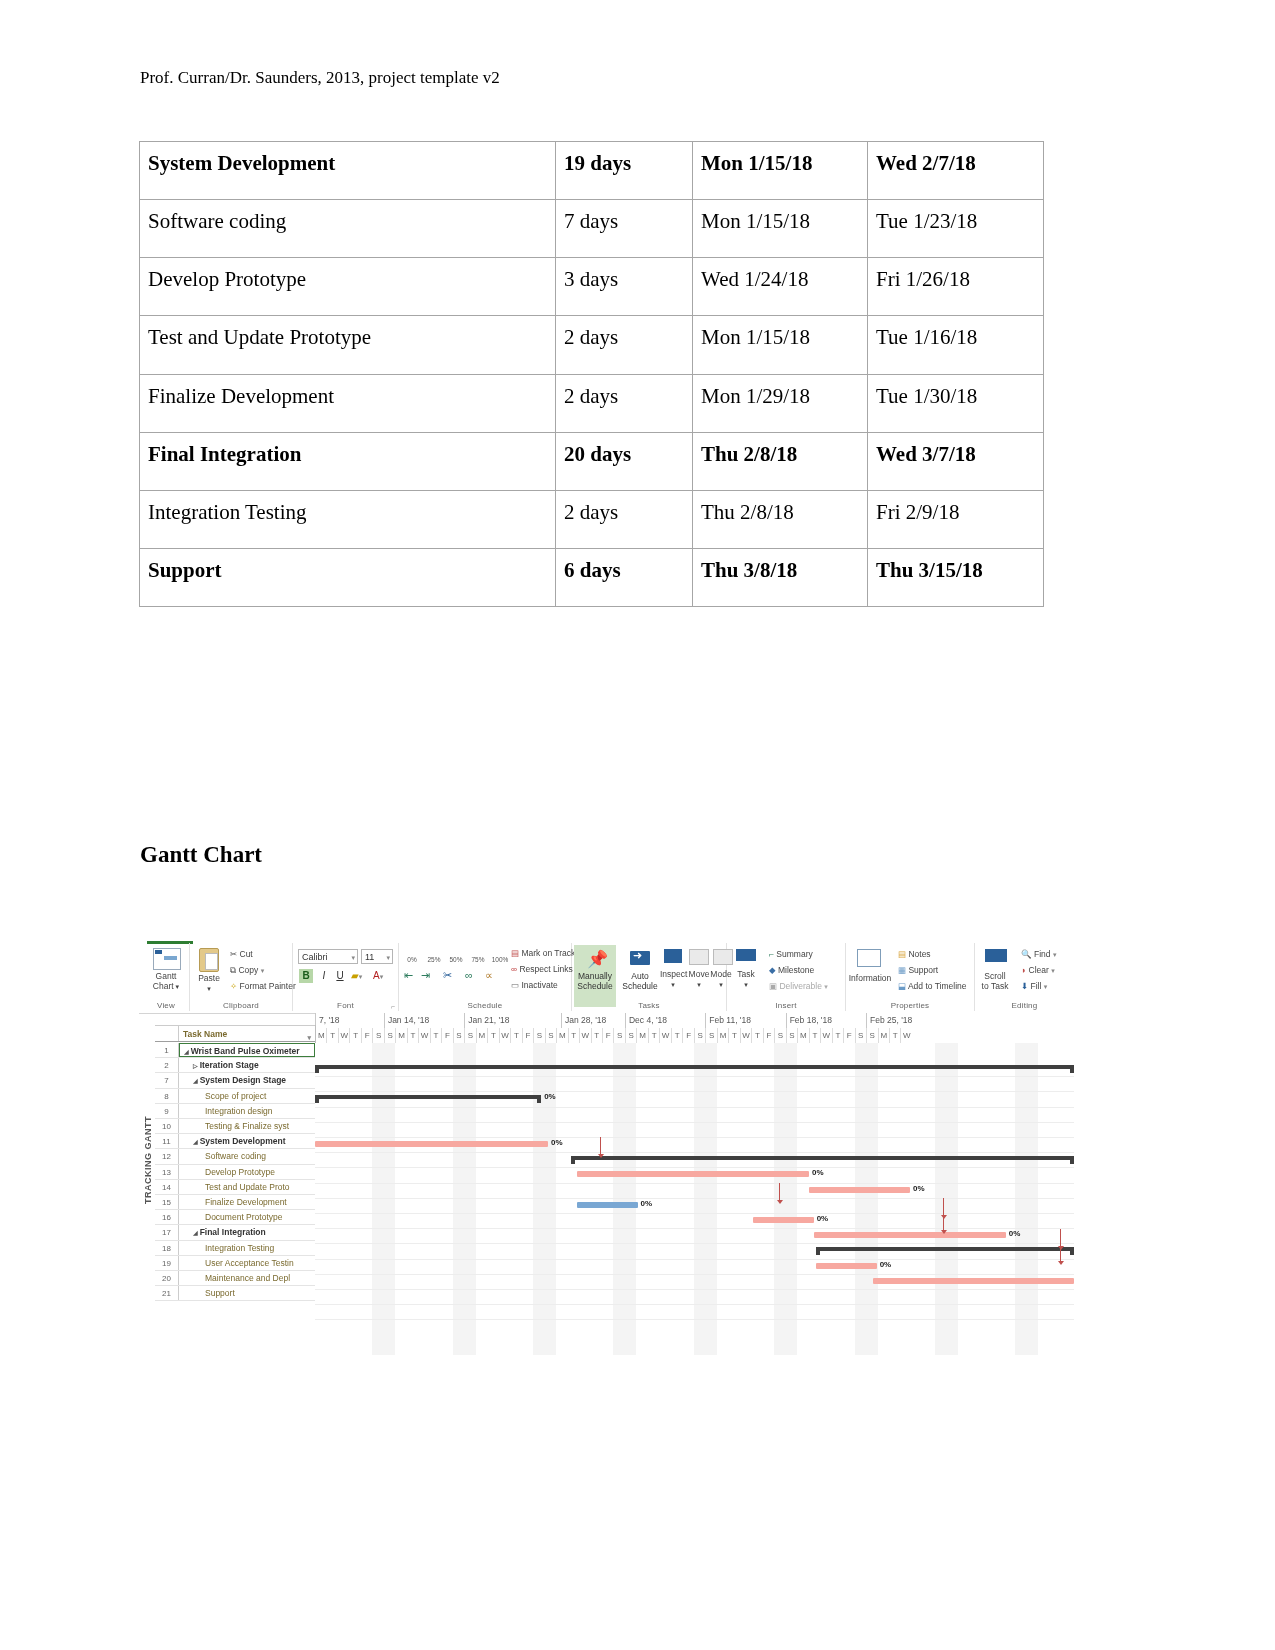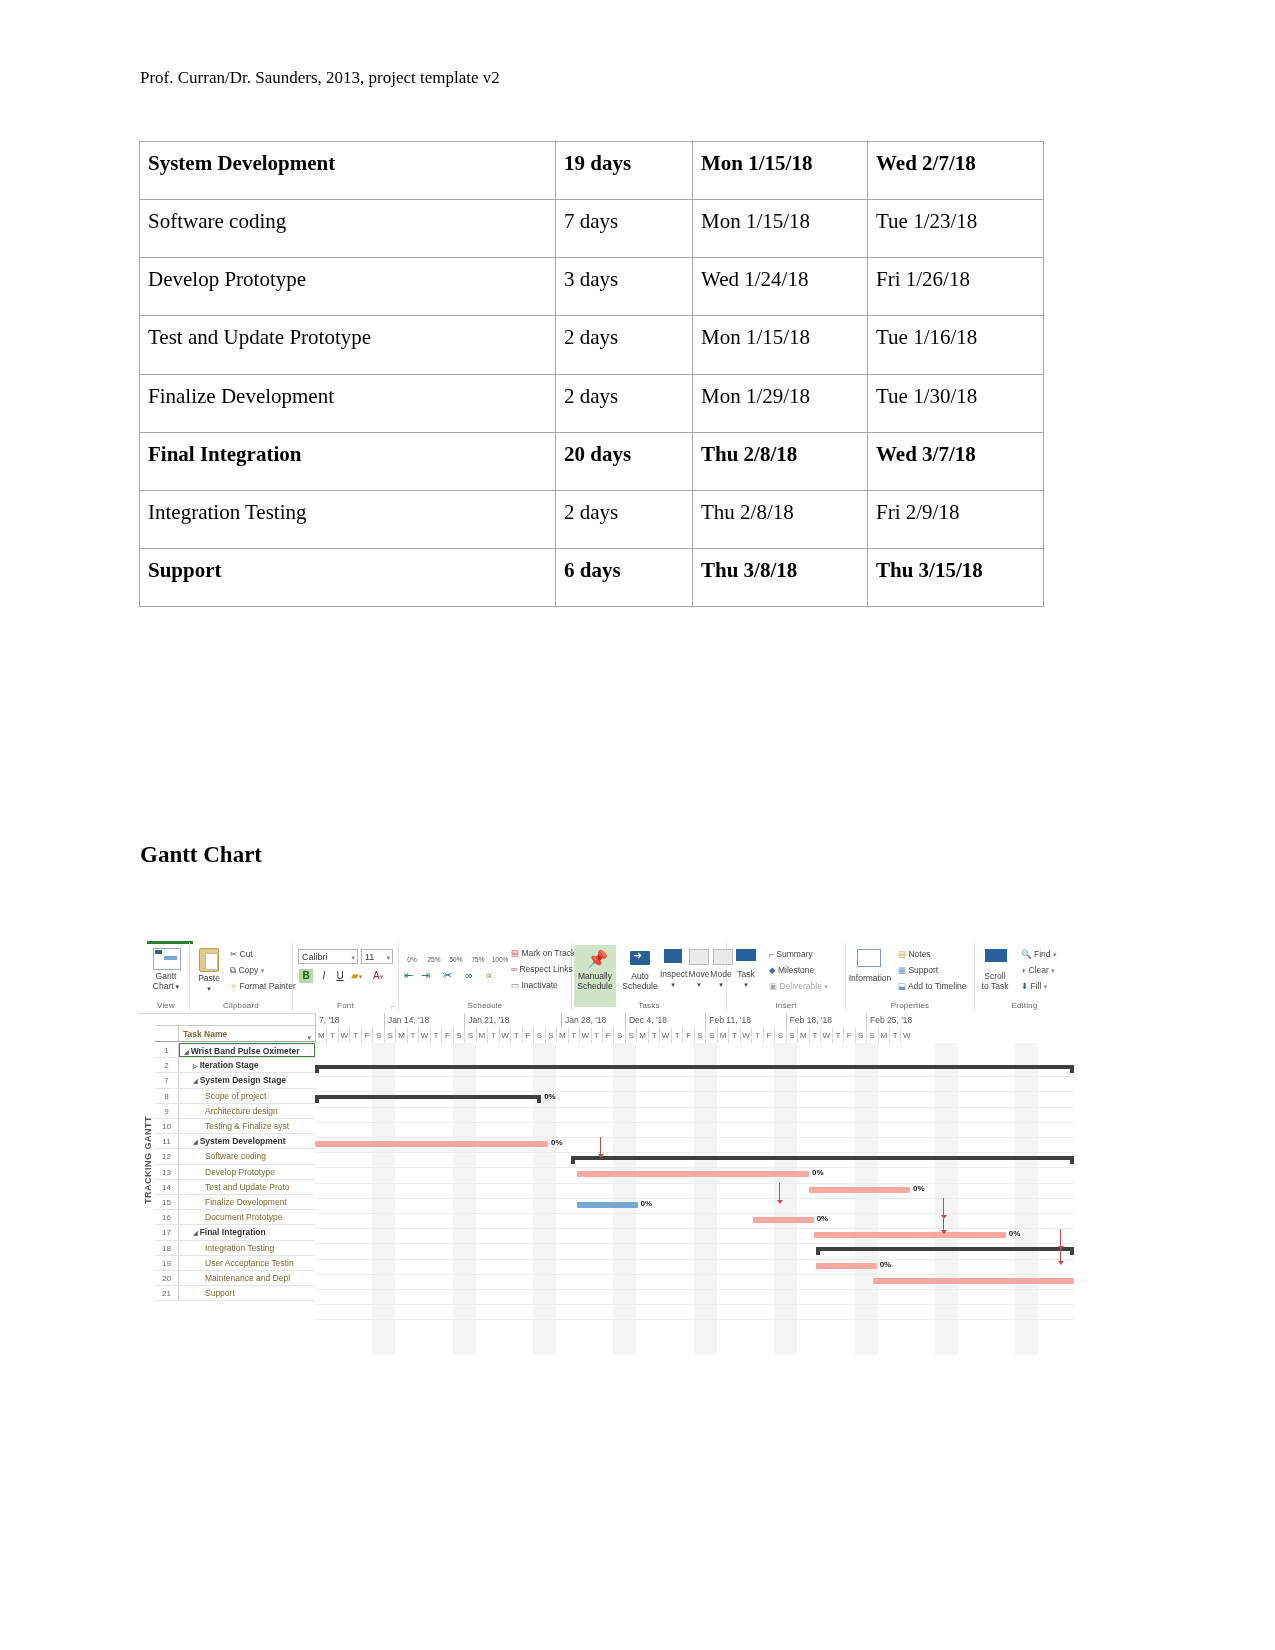--- a/index.html
+++ b/index.html
@@ -547,21 +547,21 @@
           <div class="row" style="top: 48.4px;">
             <div class="id">7</div>
             <div class="nm lvl1"><span class="tri">◢</span><span>System Design Stage</span></div>
           </div>
           <div class="row" style="top: 63.6px;">
             <div class="id">8</div>
             <div class="nm lvl2"><span>Scope of project</span></div>
           </div>
           <div class="row" style="top: 78.8px;">
             <div class="id">9</div>
-            <div class="nm lvl2"><span>Architecture design</span></div>
+            <div class="nm lvl2"><span>Integration design</span></div>
           </div>
           <div class="row" style="top: 94px;">
             <div class="id">10</div>
             <div class="nm lvl2"><span>Testing &amp; Finalize syst</span></div>
           </div>
           <div class="row" style="top: 109.2px;">
             <div class="id">11</div>
             <div class="nm lvl1"><span class="tri">◢</span><span>System Development</span></div>
           </div>
           <div class="row" style="top: 124.4px;">

